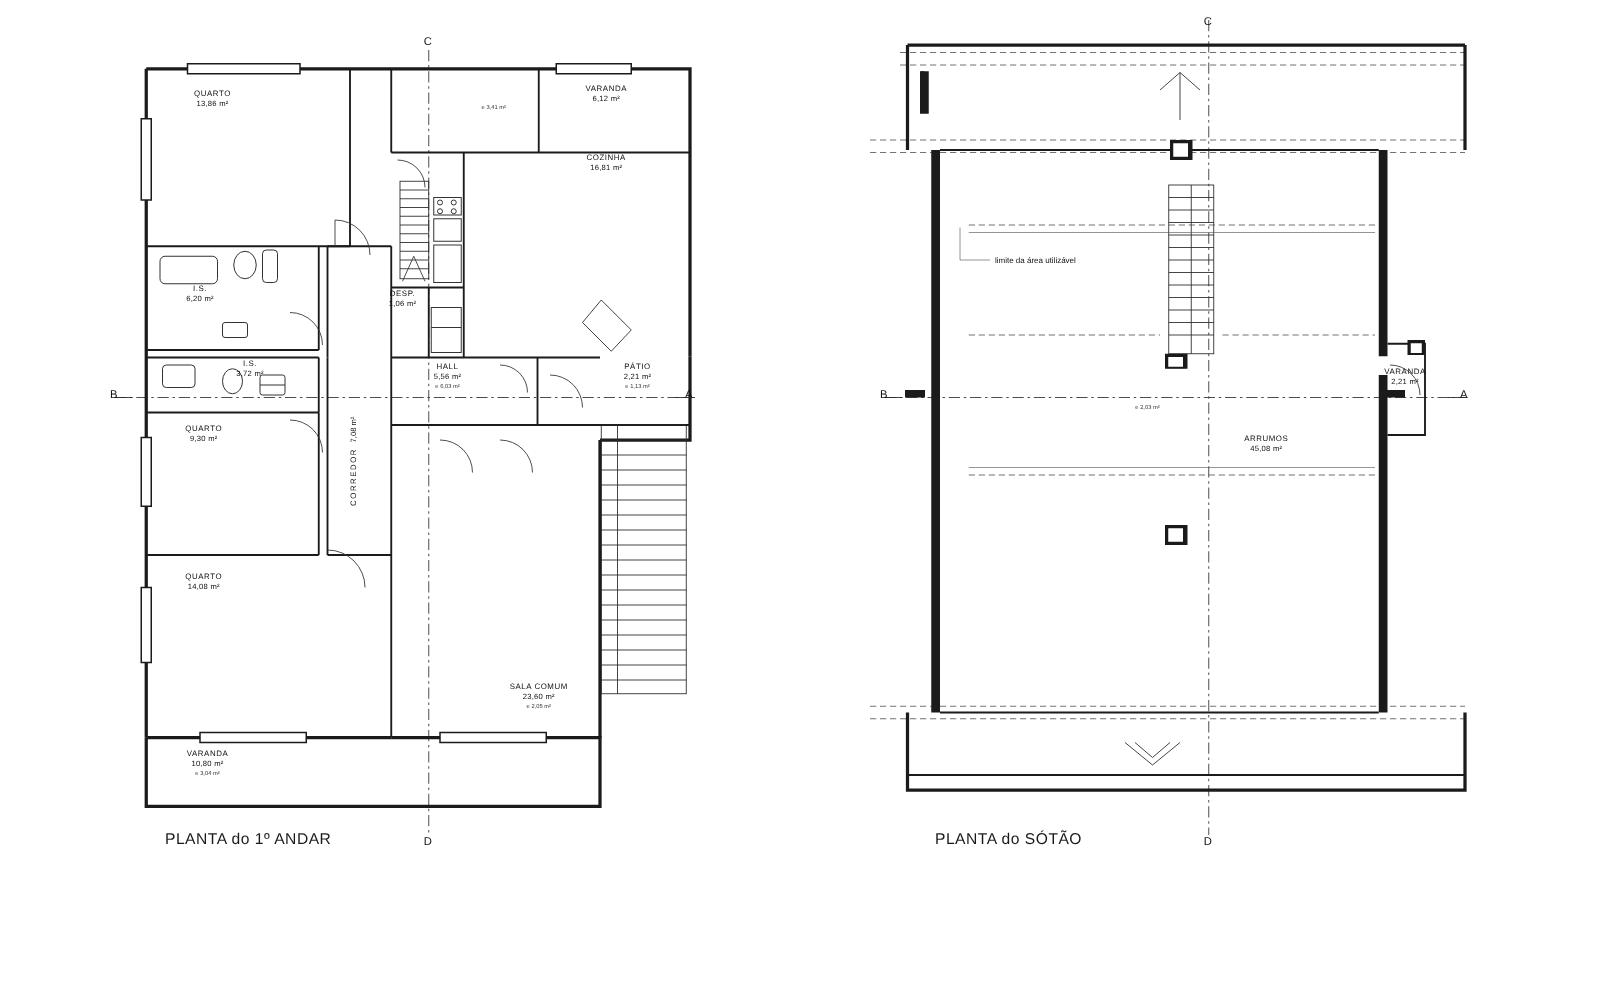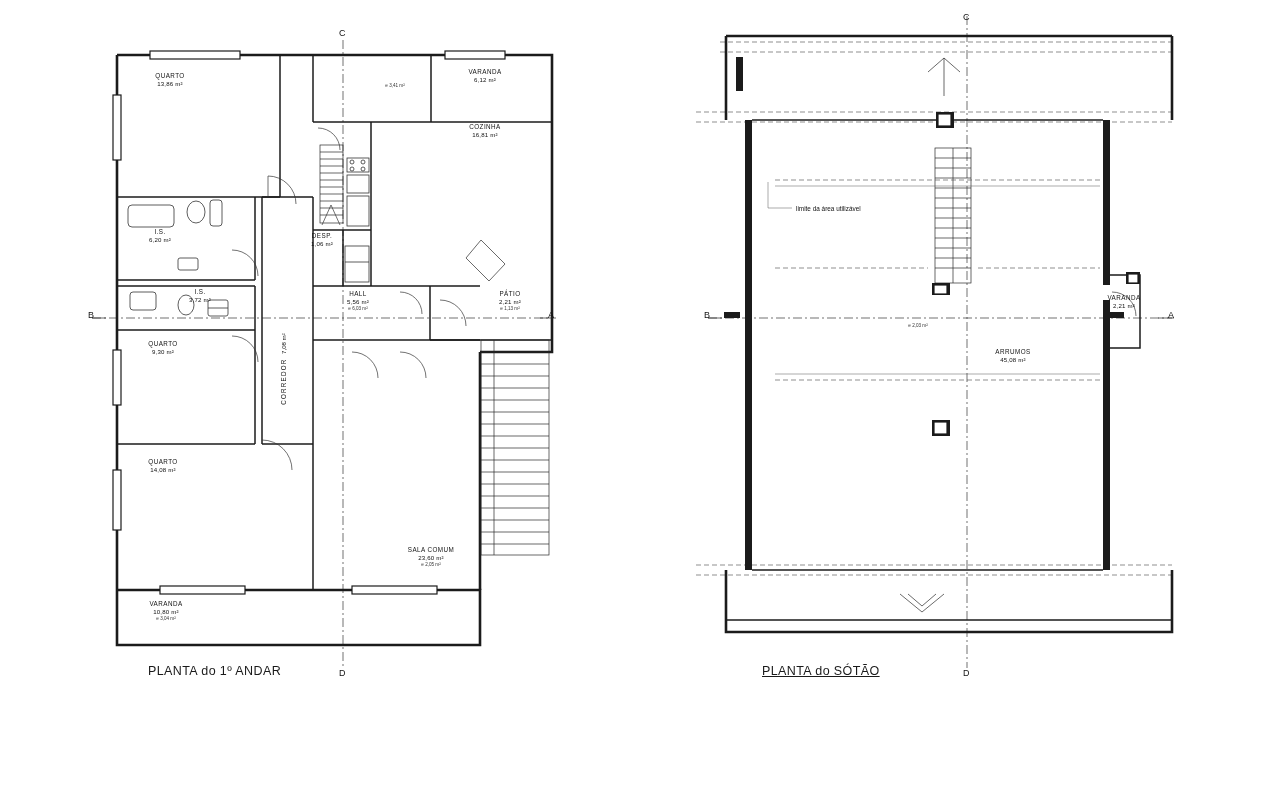--- a/index.html
+++ b/index.html
@@ -28,22 +28,22 @@
   #plan-floor { left: 0; width: 660px; }
   #plan-attic { left: 660px; width: 620px; }
 
   .plan-title {
     position: absolute;
     font-size: 12.5px;
     letter-spacing: 0.4px;
     color: #1a1a1a;
     white-space: nowrap;
   }
-  #floor-title { left: 148px; top: 664px; }
-  #attic-title { left: 102px; top: 664px; text-decoration: underline; }
+  #floor-title { left: 132px; top: 664px; }
+  #attic-title { left: 88px; top: 664px; }
 
   
   .room {
     position: absolute;
     text-align: center;
     line-height: 1.25;
     white-space: nowrap;
   }
   .room .nm {
     font-size: 6.3px;

